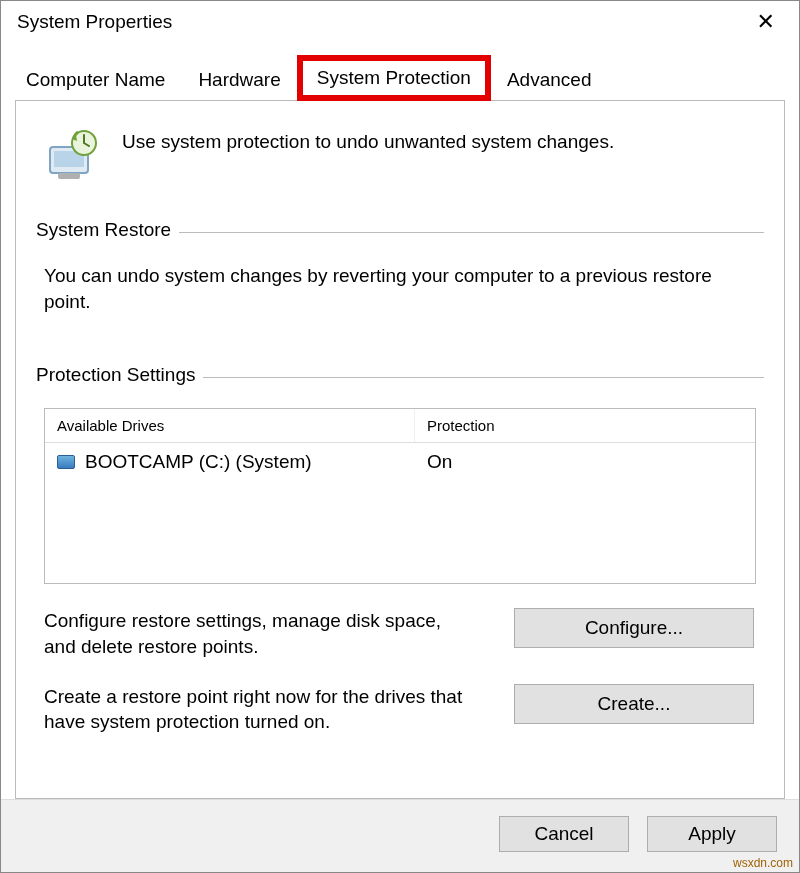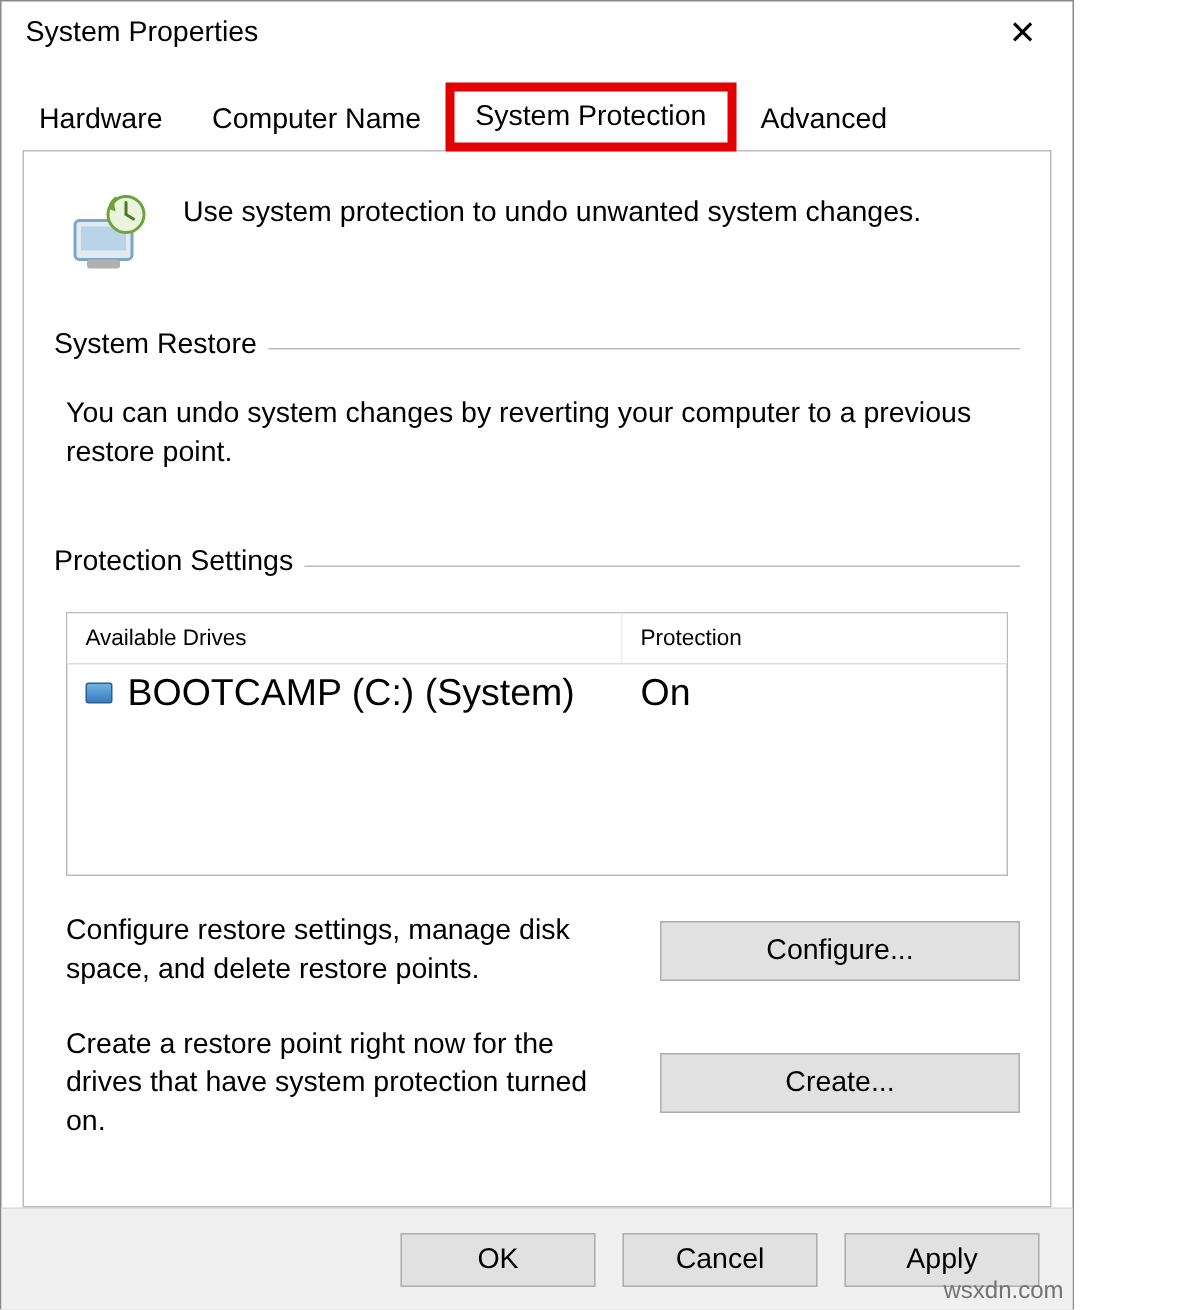--- a/index.html
+++ b/index.html
@@ -7,21 +7,21 @@
     margin: 0;
     font-family: "Segoe UI", Tahoma, sans-serif;
     font-size: 17px;
     background: #fff;
     color: #000;
     width: 800px;
     height: 873px;
     overflow: hidden;
   }
   .window {
-    width: 716px;
+    width: 800px;
     height: 873px;
     border: 1px solid #888;
     background: #fff;
     position: relative;
     display: flex;
     flex-direction: column;
   }
   .titlebar {
     display: flex;
     align-items: center;
@@ -88,23 +88,23 @@
   .group-hr {
     display: flex;
     align-items: center;
     gap: 8px;
     margin-bottom: 18px;
   }
   .group-hr .line { flex: 1; height: 1px; background: #bbb; }
 
   .row {
     display: flex;
-    align-items: center;
+    align-items: flex-start;
     gap: 36px;
-    margin: 0 0 24px 8px;
+    margin: 0 10px 24px 8px;
   }
   .row .text {
     flex: 1;
     font-size: 19px;
     line-height: 1.35;
   }
   .btn {
     min-width: 240px;
     padding: 8px 10px;
     font-size: 19px;
@@ -139,21 +139,21 @@
     padding: 8px 12px;
     font-size: 15px;
     border-right: 1px solid #eee;
   }
   .drives-head .col:last-child { border-right: none; }
   .colA { flex: 0 0 370px; }
   .colB { flex: 1; }
   .drives-row {
     display: flex;
     padding: 6px 12px;
-    font-size: 25px;
+    font-size: 19px;
     align-items: center;
     height: 38px;
   }
   .drives-body { height: 140px; }
   .drive-icon {
     width: 18px; height: 14px;
     background: linear-gradient(#6fb3e0,#3a7bbf);
     border: 1px solid #2b5f94;
     margin-right: 10px;
     display:inline-block;
@@ -166,40 +166,40 @@
     gap: 18px;
     padding: 16px 22px 20px 22px;
     background: #f0f0f0;
     border-top: 1px solid #ddd;
   }
   .footer .btn { min-width: 130px; padding: 6px 10px; }
 
   .watermark {
     position: absolute;
     bottom: 2px; right: 6px;
-    font-size: 16px;
-    color: #737373;
+    font-size: 12px;
+    color: #a16207;
   }
 
   
   .sys-icon { width:56px; height:56px; }
 </style>
 </head>
 <body>
 
 <div class="window">
 
   <div class="titlebar">
     <span>System Properties</span>
     <span class="close-x">✕</span>
   </div>
 
   <div class="tabbar">
+    <div class="tab">Computer Name</div>
     <div class="tab">Hardware</div>
-    <div class="tab">Computer Name</div>
     <div class="tab active highlight">
       <span class="highlight-inner">System Protection</span>
     </div>
     <div class="tab">Advanced</div>
   </div>
 
   <div class="tabpanel">
 
     <div class="intro">
       <div class="icon sys-icon">
@@ -254,19 +254,18 @@
     </div>
 
     <div class="row">
       <div class="text">Create a restore point right now for the drives that have system protection turned on.</div>
       <div class="btn">Create...</div>
     </div>
 
   </div>
 
   <div class="footer">
-    <div class="btn">OK</div>
     <div class="btn">Cancel</div>
     <div class="btn disabled">Apply</div>
   </div>
 
   <div class="watermark">wsxdn.com</div>
 </div>
 
 </body></html>

